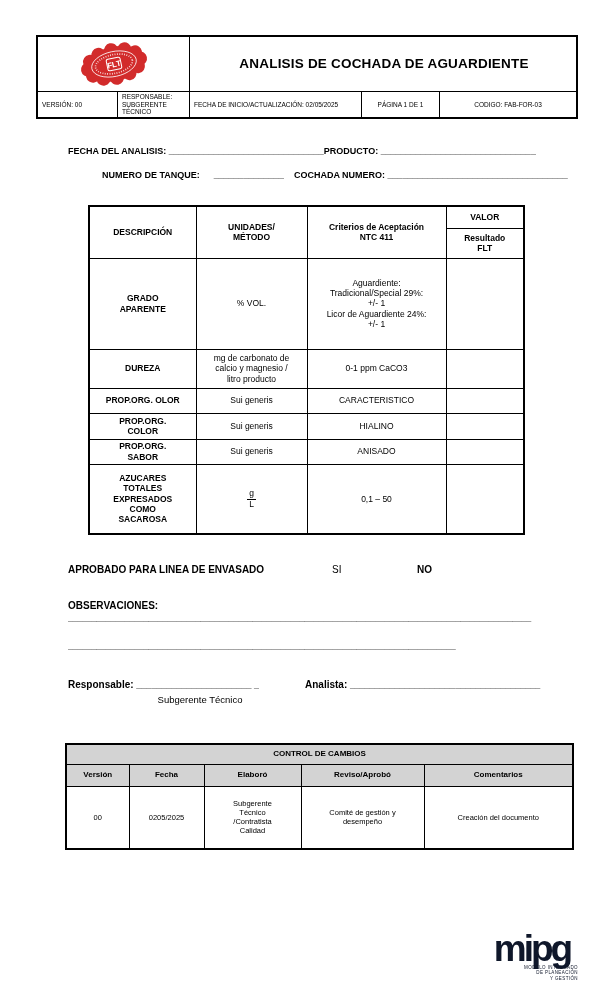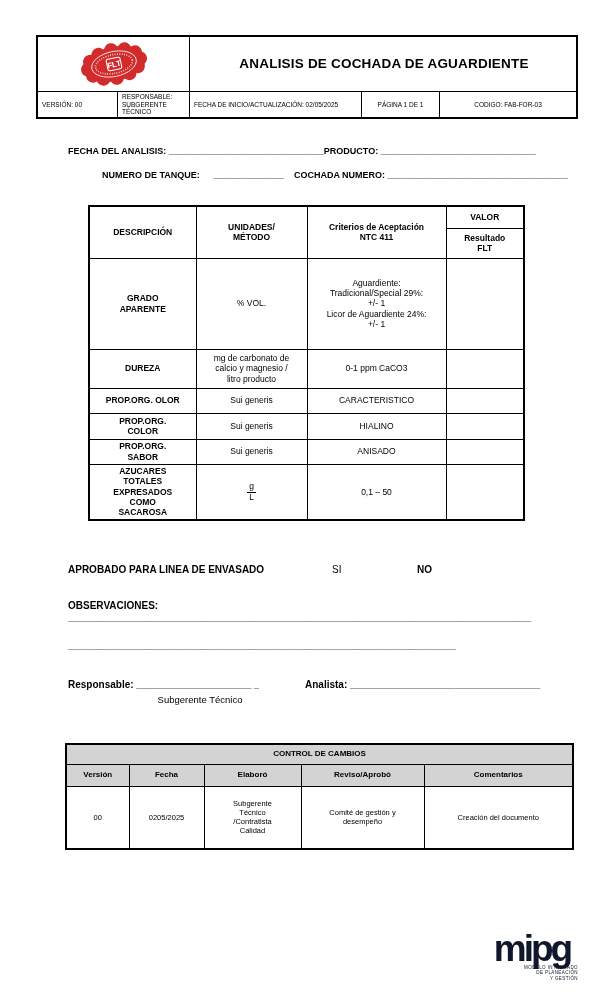--- a/index.html
+++ b/index.html
@@ -158,21 +158,21 @@
       <td>HIALINO</td>
       <td></td>
     </tr>
     <tr style="height:25px">
       <td class="b pre">PROP.ORG.
 SABOR</td>
       <td>Sui generis</td>
       <td>ANISADO</td>
       <td></td>
     </tr>
-    <tr style="height:56px">
+    <tr style="height:70px">
       <td class="b pre">AZUCARES
 TOTALES
 EXPRESADOS
 COMO
 SACAROSA</td>
       <td>
         <span class="frac">
           <span class="frac-top">g</span>
           <span>L</span>
         </span>

